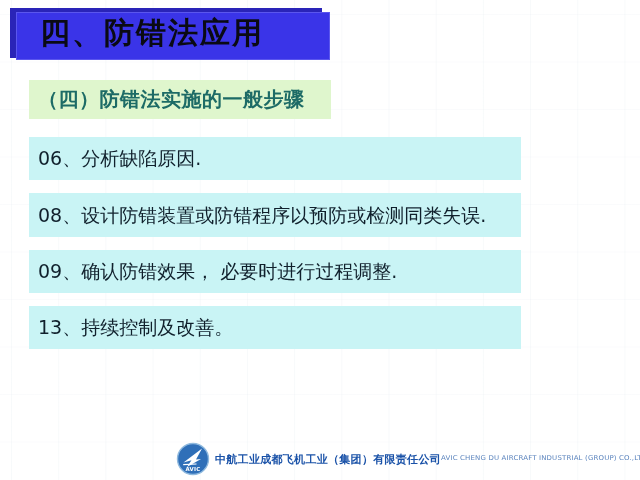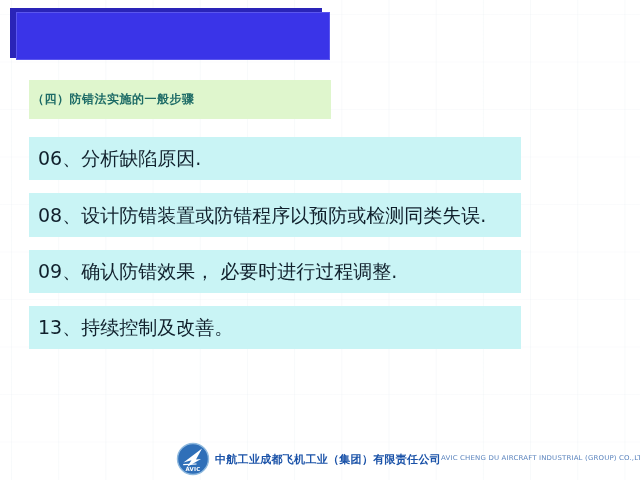--- a/index.html
+++ b/index.html
@@ -80,24 +80,24 @@
     position: absolute;
     left: 29px;
     top: 80px;
     width: 302px;
     height: 39px;
     background: #dff6cd;
     display: flex;
     align-items: center;
   }
   #subtitle-text {
-    font-size: 12px;
+    font-size: 20px;
     color: #1d6b66;
     font-weight: bold;
-    padding-left: 3px;
+    padding-left: 9px;
     letter-spacing: 0.5px;
     white-space: nowrap;
   }
 
   
   #content-list {
     position: absolute;
     left: 29px;
     top: 137px;
     width: 492px;
@@ -158,20 +158,21 @@
 </head>
 <body>
 
 <div id="slide">
 
   <div id="grid-veil"></div>
 
   <div id="title-block">
     <div id="title-shadow"></div>
     <div id="title-bar"></div>
+    <div id="title-text">四、防错法应用</div>
   </div>
 
   <div id="subtitle-box">
     <span id="subtitle-text">（四）防错法实施的一般步骤</span>
   </div>
 
   <div id="content-list">
     <div class="content-row">06、分析缺陷原因.</div>
     <div class="content-row two-line">08、设计防错装置或防错程序以预防或检测同类失误.</div>
     <div class="content-row">09、确认防错效果， 必要时进行过程调整.</div>

